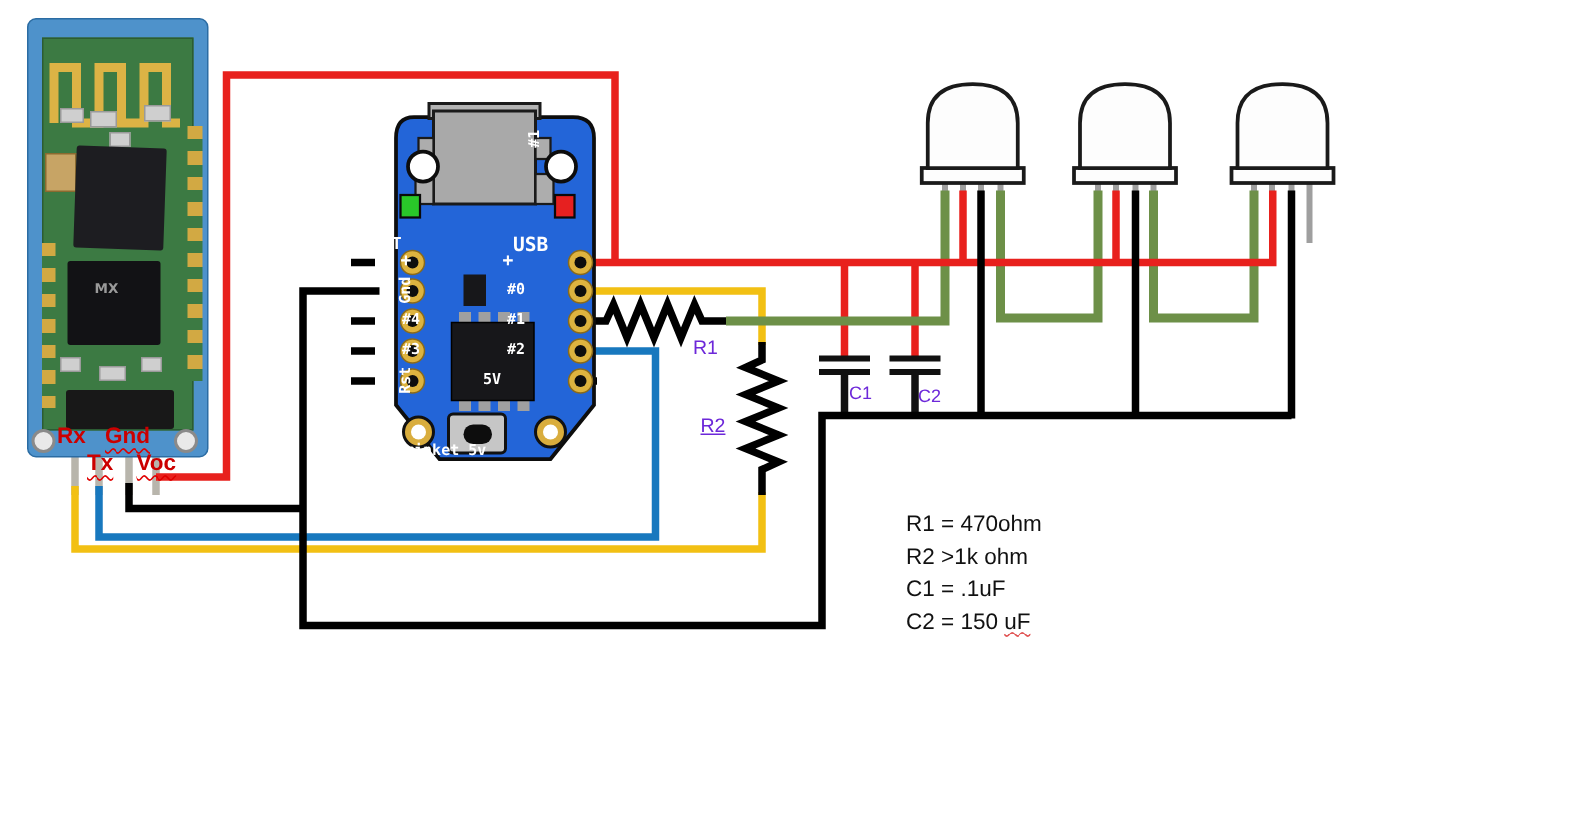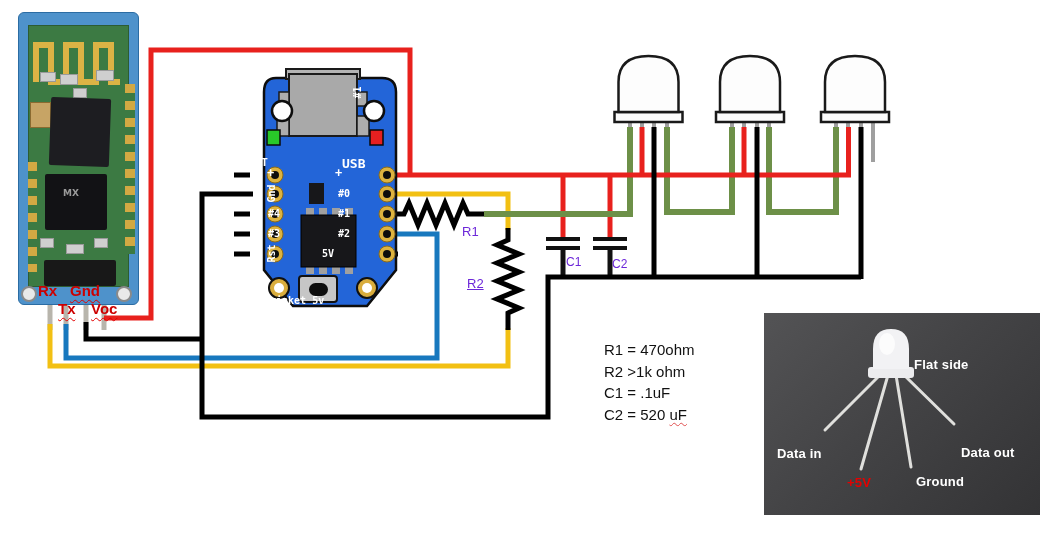--- a/index.html
+++ b/index.html
@@ -259,35 +259,17 @@
 
   <div class="abs comp-label" style="left:462px;top:224px;">R1</div>
   <div class="abs comp-label" style="left:467px;top:276px;text-decoration:underline;">R2</div>
   <div class="abs comp-label cap-label" style="left:566px;top:255px;">C1</div>
   <div class="abs comp-label cap-label" style="left:612px;top:257px;">C2</div>
 
   <div id="notes" class="abs">
     <div>R1 = 470ohm</div>
     <div>R2 &gt;1k ohm</div>
     <div>C1 = .1uF</div>
-    <div><span>C2 = 520 </span><span class="note-wavy">uF</span></div>
+    <div><span>C2 = 150 </span><span class="note-wavy">uF</span></div>
   </div>
 
-  <div id="inset" class="abs">
-    <svg width="276" height="202" viewBox="0 0 276 202">
-      <g stroke="#e0e0dd" stroke-width="3" stroke-linecap="round">
-        <path d="M116 62 L61 117"></path>
-        <path d="M124 62 L97 156"></path>
-        <path d="M132 62 L147 154"></path>
-        <path d="M140 62 L190 111"></path>
-      </g>
-      <rect x="104" y="54" width="46" height="11" rx="3" fill="#ececee"></rect>
-      <path d="M109 56 V36 Q109 16 127 16 Q145 16 145 36 V56 Z" fill="#f2f2f4"></path>
-      <ellipse cx="123" cy="31" rx="8" ry="11" fill="#ffffff" opacity="0.75"></ellipse>
-    </svg>
-    <div class="inset-label" style="left:150px;top:44px;">Flat side</div>
-    <div class="inset-label" style="left:13px;top:133px;">Data in</div>
-    <div class="inset-label" style="left:197px;top:132px;">Data out</div>
-    <div class="inset-label inset-5v" style="left:83px;top:162px;">+5V</div>
-    <div class="inset-label" style="left:152px;top:161px;">Ground</div>
-  </div>
 
 </div>
 
 </body></html>

